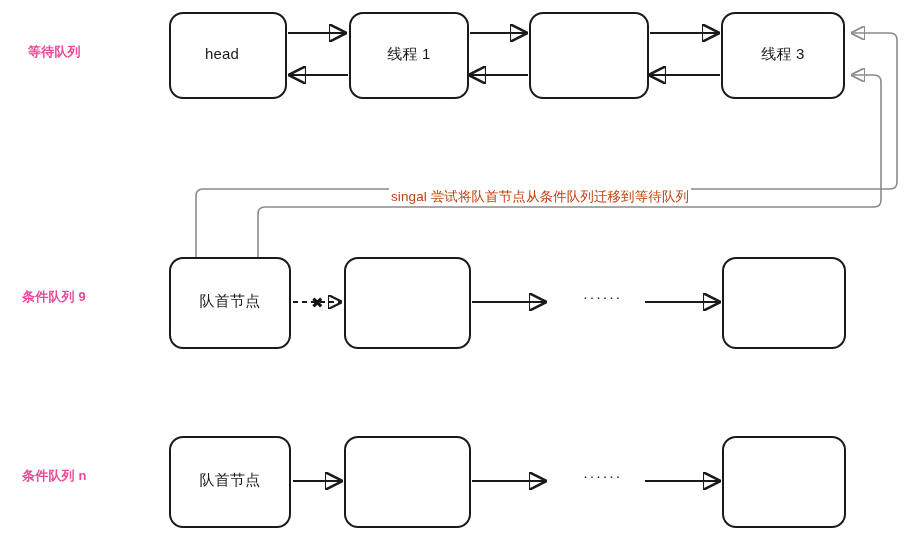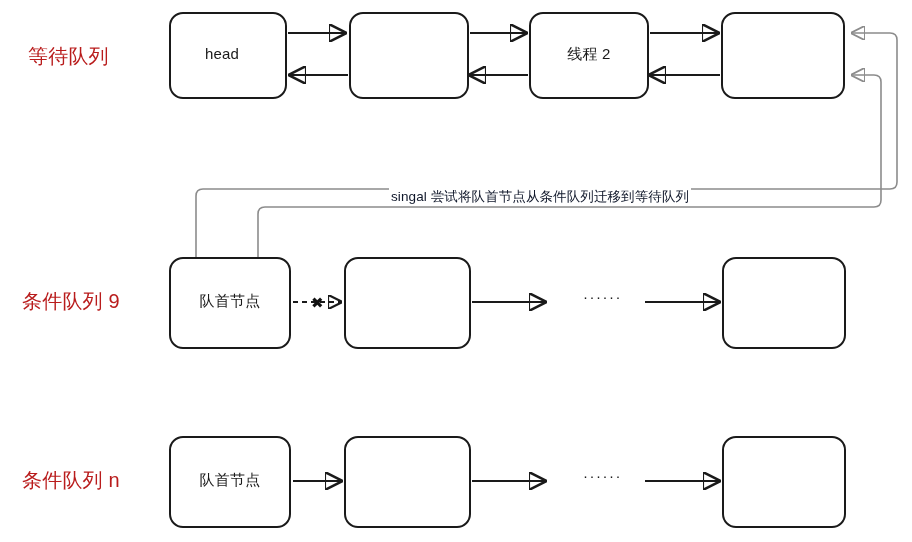--- a/index.html
+++ b/index.html
@@ -17,37 +17,38 @@
   }
   #diagram-svg {
     position: absolute;
     left: 0;
     top: 0;
     width: 912px;
     height: 542px;
   }
   .row-label {
     position: absolute;
-    font-size: 20px;
-    color: #b91c1c;
+    font-size: 13px;
+    color: #ec4899;
     white-space: nowrap;
     letter-spacing: 0.2px;
+    font-weight: bold;
   }
   .node-text {
     position: absolute;
     font-size: 15px;
     color: #1a1a1a;
     white-space: nowrap;
     text-align: center;
     letter-spacing: 0.2px;
   }
   .edge-label {
     position: absolute;
     font-size: 13.5px;
-    color: #0f172a;
+    color: #c2410c;
     white-space: nowrap;
     background: #ffffff;
     padding: 0 2px;
     letter-spacing: 0.1px;
   }
   .ellipsis-dots {
     position: absolute;
     font-size: 15px;
     color: #1a1a1a;
     letter-spacing: 1.5px;
@@ -130,23 +131,24 @@
   </svg>
 
   <div class="row-label" style="left:28px; top:43px;">等待队列</div>
 
   <div class="row-label" style="left:22px; top:288px;">条件队列 9</div>
 
   <div class="row-label" style="left:22px; top:467px;">条件队列 n</div>
 
   <div class="node-text" style="left:170px; top:45px; width:104px;">head</div>
 
+  <div class="node-text" style="left:350px; top:45px; width:118px;">线程 1</div>
 
-  <div class="node-text" style="left:530px; top:45px; width:118px;">线程 2</div>
 
+  <div class="node-text" style="left:722px; top:45px; width:122px;">线程 3</div>
 
   <div class="node-text" style="left:170px; top:292px; width:120px;">队首节点</div>
 
   <div class="node-text" style="left:170px; top:471px; width:120px;">队首节点</div>
 
   <div class="edge-label" style="left:389px; top:188px;">singal 尝试将队首节点从条件队列迁移到等待队列</div>
 
   <div class="cross-mark" style="left:311px; top:294px;">✖</div>
 
   <div class="ellipsis-dots" style="left:583px; top:288px;">······</div>

